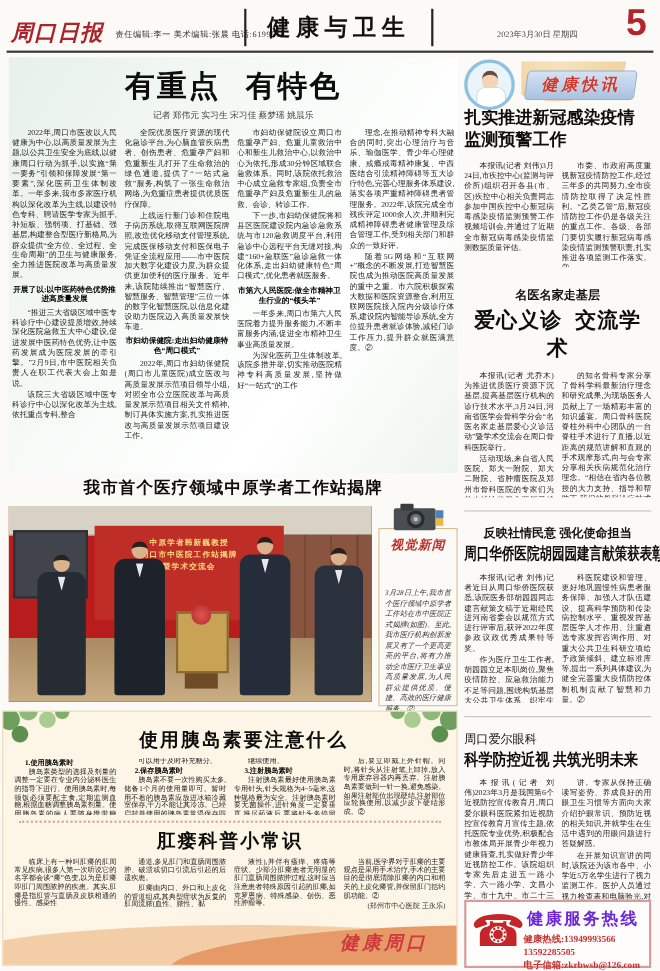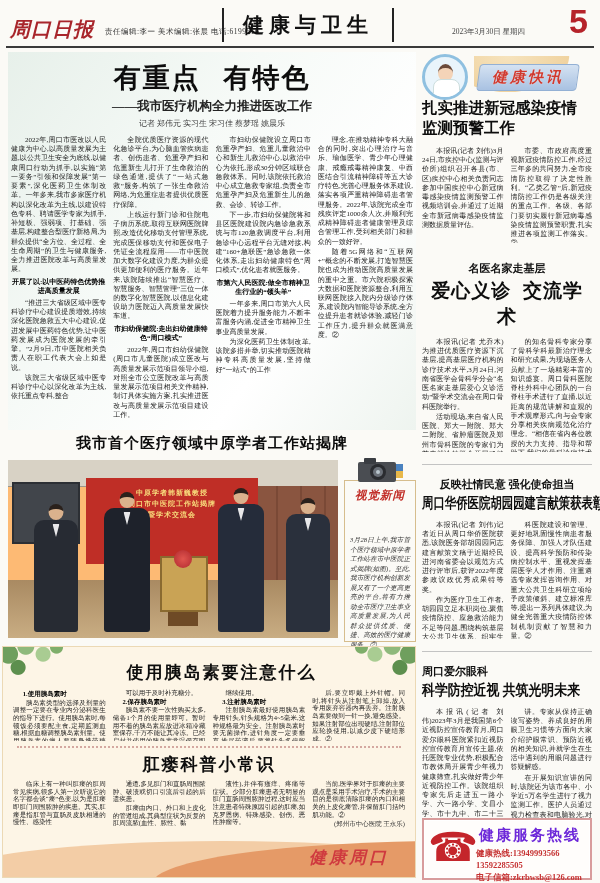--- a/index.html
+++ b/index.html
@@ -33,39 +33,39 @@
   
   .rail{position:absolute;left:422px;top:54px;width:170px;height:826px;display:flex;flex-direction:column;background:#fbfaf6;}
   .qn-badge{height:50px;margin-bottom:26px;position:relative;}
   .qn-swoosh{position:absolute;left:52px;top:2px;width:112px;height:46px;background:radial-gradient(ellipse at 30% 0%,#f6e3bd 0%,#f0d3a0 55%,rgba(240,211,160,0) 56%);border-radius:0 0 60px 10px;}
   .qn-avatar{position:absolute;left:0;top:0;width:46px;height:46px;border-radius:50%;background:#e9f4fb;border:3px solid #8fc0e0;box-sizing:border-box;overflow:hidden;}
   .qn-avatar .hd{position:absolute;left:13px;top:7px;width:15px;height:14px;border-radius:50%;background:#f4d4b8;border-top:4px solid #6b4a3a;}
   .qn-avatar .bd{position:absolute;left:8px;top:22px;width:25px;height:20px;border-radius:8px 8px 0 0;background:#fff;border:1px solid #cdd;}
   .qn-ribbon{position:absolute;left:56px;top:10px;padding:3px 13px;background:linear-gradient(#d4e2f2,#a9c2e2);border:1px solid #93b0d4;border-radius:4px;transform:skewX(-8deg);}
   .qn-ribbon span{display:inline-block;transform:skewX(8deg);font-size:15px;font-weight:bold;font-style:italic;letter-spacing:3px;color:#cf3a30;text-shadow:0 0 1px #fff;}
   .rail-art .kicker{text-align:center;font-size:11px;font-weight:bold;color:#111;margin:0 0 2px 0;}
-  .rail-art .kicker-left{font-size:11px;font-weight:bold;color:#111;margin:0 0 2px 0;}
+  .rail-art .kicker-left{font-size:11px;font-weight:normal;color:#111;margin:0 0 2px 0;}
   .a1-title{font-size:15.5px;font-weight:bold;line-height:1.3;color:#0d0d0d;margin:0 0 9px 0;}
   .a2-title{text-align:center;font-size:19px;font-weight:bold;letter-spacing:1px;word-spacing:6px;color:#0d0d0d;margin:1px 0 8px 0;}
   .squeeze{white-space:nowrap;font-size:15px;font-weight:bold;transform:scaleX(0.76);transform-origin:0 50%;color:#0d0d0d;margin:1px 0 8px 0;}
   .squeeze2{white-space:nowrap;font-size:15px;font-weight:bold;transform:scaleX(0.86);transform-origin:0 50%;color:#0d0d0d;margin:1px 0 8px 0;}
   .rail .divider{border-top:1px solid #c3c3c3;margin:12px 0;}
   .a1 .cols{height:96px;}
   .a2 .cols{height:114px;}
   .a3 .cols{height:118px;}
   .a4 .cols{height:110px;}
   
   .hotline{margin-top:auto;height:62px;border:2px solid #d89c9c;box-shadow:inset 0 0 0 1px #fff;background:#fffdfb;position:relative;padding:6px 6px 4px 52px;box-sizing:border-box;}
   .hotline .phone{position:absolute;left:4px;top:7px;font-size:40px;line-height:40px;color:#c4252b;font-family:"DejaVu Sans",sans-serif;}
   .hotline .hl-title{font-size:15px;font-weight:bold;letter-spacing:2px;color:#6d28d9;text-align:center;margin-bottom:3px;}
   .hotline .hl-line{font-size:8.5px;color:#c63333;font-weight:bold;margin:2px 0;}
   
   .photo-sec{position:absolute;left:8px;top:432px;width:408px;height:210px;}
   .ps-head{text-align:center;font-size:15px;font-weight:bold;letter-spacing:1px;color:#0d0d0d;margin:2px 0 6px 0;}
-  .photo{position:absolute;left:0;top:28px;width:330px;height:178px;overflow:hidden;background:#fdba74;}
+  .photo{position:absolute;left:0;top:28px;width:330px;height:178px;overflow:hidden;background:#b91c1c;}
   .ph-ceiling{position:absolute;left:0;top:0;width:100%;height:26px;background:#d8d2c5;border-bottom:1px solid #9b968c;}
   .ph-screen{position:absolute;left:4px;top:22px;width:64px;height:58px;background:#41454b;border:2px solid #2c2f34;}
   .ph-wood{position:absolute;right:0;top:26px;width:108px;height:104px;background:repeating-linear-gradient(90deg,#8a5540 0 22px,#7a4936 22px 24px);}
   .ph-banner{position:absolute;left:78px;top:18px;width:172px;height:86px;background:#bf2e26;padding-top:10px;box-sizing:border-box;}
   .ph-banner div{text-align:center;font-size:7px;font-weight:bold;color:#f7d87a;letter-spacing:1px;line-height:1.6;}
   .ph-floor{position:absolute;left:0;bottom:0;width:100%;height:58px;background:linear-gradient(#a98a62,#c9ad83);}
   .ph-plaque{position:absolute;left:152px;bottom:26px;width:44px;height:52px;background:#c9a355;border:2px solid #8a6a30;}
   .ph-plaque::before{content:"";position:absolute;left:12px;top:-8px;width:18px;height:18px;border-radius:50%;background:radial-gradient(#e0554e,#b02a30);}
   .ph-plaque::after{content:"";position:absolute;left:6px;bottom:-16px;width:30px;height:14px;background:#6e4a26;}
   .person{position:absolute;bottom:6px;border-radius:10px 10px 3px 3px;background:#23262e;}
@@ -111,21 +111,20 @@
   <div class="paper-logo">周口日报</div>
   <div class="editor-line">责任编辑:李一  美术编辑:张晨  电话:6199516</div>
   <div class="section-title">健康与卫生</div>
   <div class="date-line">2023年3月30日 星期四</div>
   <div class="page-num">5</div>
   <div class="rule"></div>
 </div>
 
 <div class="main-article">
   <div class="ma-title">有重点 有特色</div>
-  <div class="ma-sub">——我市医疗机构全力推进医改工作</div>
   <div class="ma-byline">记者 郑伟元 实习生 宋习佳 蔡梦瑶 姚晨乐</div>
   <div class="cols">
     <div class="col">
         <div class="blk-p">2022年,周口市医改以人民健康为中心,以高质量发展为主题,以公共卫生安全为底线,以健康周口行动为抓手,以实施“第一要务”引领和保障发展“第一要素”,深化医药卫生体制改革。一年多来,我市多家医疗机构以深化改革为主线,以建设特色专科、聘请医学专家为抓手,补短板、强弱项、打基础、强基层,构建整合型医疗新格局,为群众提供“全方位、全过程、全生命周期”的卫生与健康服务,全力推进医院改革与高质量发展。</div>
         <div class="blk-head">开展了以:以中医药特色优势推进高质量发展</div>
         <div class="blk-p">“推进三大省级区域中医专科诊疗中心建设提质增效,持续深化医院急救五大中心建设,促进发展中医药特色优势,让中医药发展成为医院发展的牵引擎。”2月9日,市中医院相关负责人在职工代表大会上如是说。</div>
         <div class="blk-p">该院三大省级区域中医专科诊疗中心以深化改革为主线,依托重点专科,整合</div>
       </div>
     <div class="col">
         <div class="blk-p">全院优质医疗资源的现代化急诊平台,为心脑血管疾病患者、创伤患者、危重孕产妇和危重新生儿打开了生命救治的绿色通道,提供了“一站式急救”服务,构筑了一张生命救治网络,为危重症患者提供优质医疗保障。</div>

